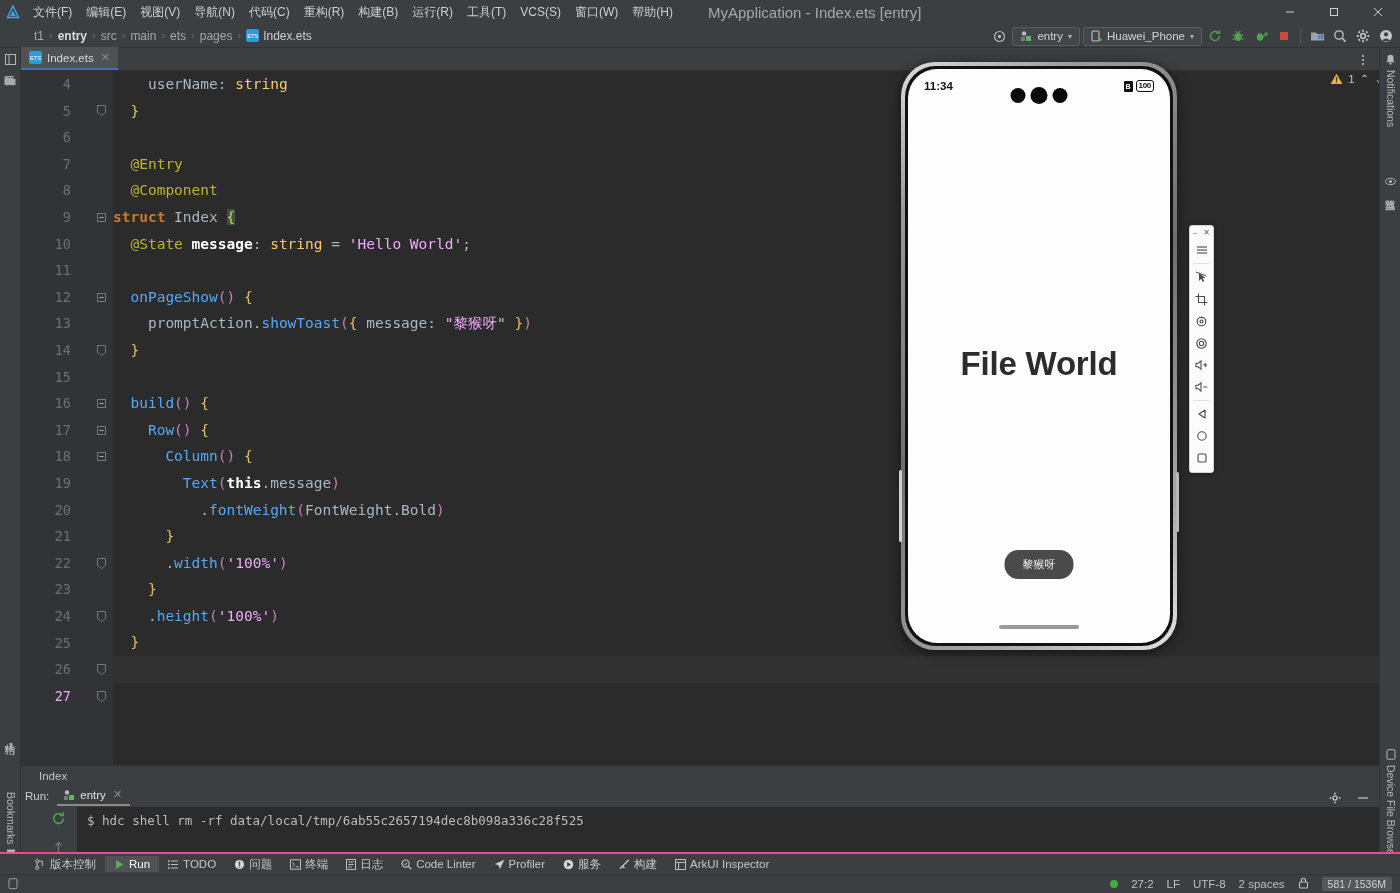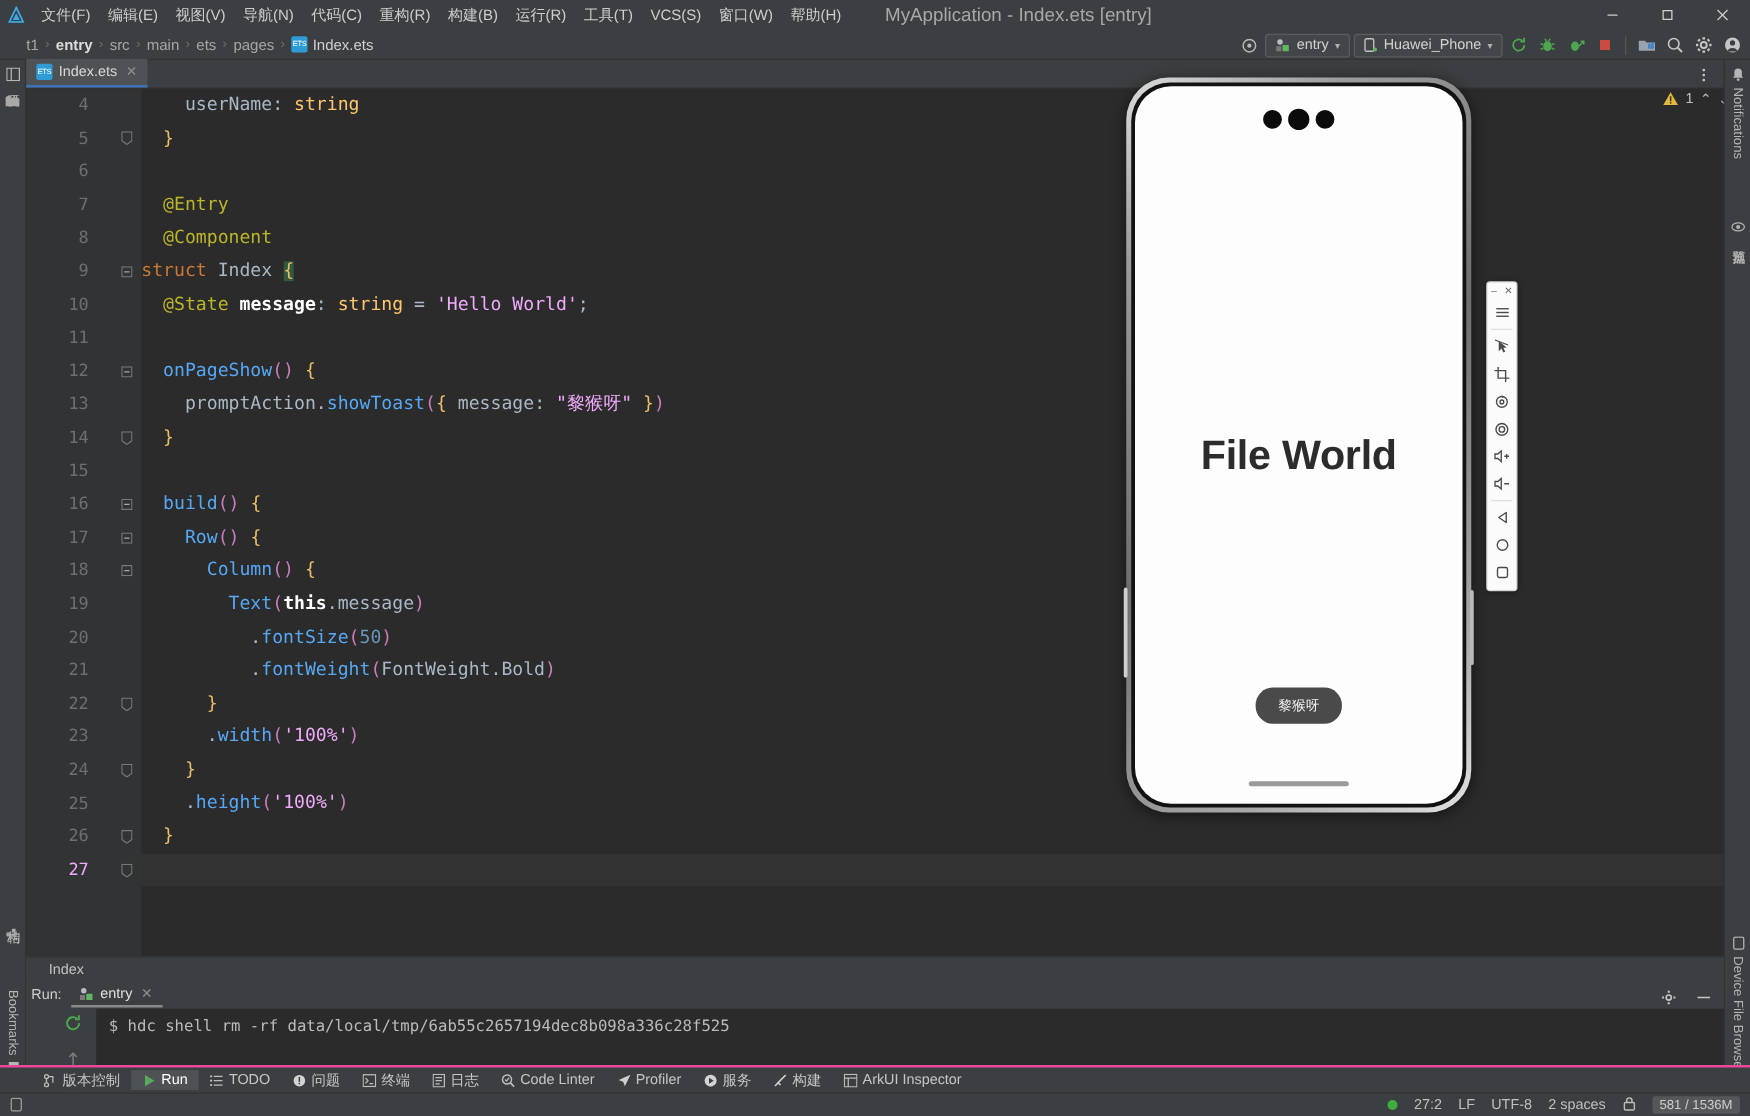--- a/index.html
+++ b/index.html
@@ -33,21 +33,21 @@
     width: 44px; height: 24px; display: flex; align-items: center; justify-content: center;
     font-size: 12px; color: #cfcfcf;
   }
 
   
   .navbar {
     position: absolute; top: 24px; left: 0; width: 1400px; height: 24px;
     background: #3c3f41; display: flex; align-items: center; font-size: 12px;
     border-bottom: 1px solid #323232;
   }
-  .crumbs { display: flex; align-items: flex-start; padding-left: 18px; }
+  .crumbs { display: flex; align-items: flex-start; padding-left: 6px; margin-left: 25px; }
   .crumb { color: #a6a6a6; padding: 0 3px; white-space: nowrap; }
   .crumb.strong { color: #dcdcdc; font-weight: bold; }
   .crumb-sep { color: #6f6f6f; padding: 0 2px; font-size: 11px; }
   .crumb-file { display: flex; align-items: center; gap: 4px; color: #cfcfcf; }
   .ets-badge {
     width: 13px; height: 13px; border-radius: 2px; background: #2e9bd6;
     color: #fff; font-size: 6px; display: flex; align-items: center; justify-content: center;
     font-family: "Liberation Sans", sans-serif; letter-spacing: -0.3px;
   }
   .navbar-right {
@@ -111,21 +111,21 @@
   .ln.cur { color: #f0abfc; }
   .fold {
     position: absolute; left: 74px; width: 13px; height: 26.6px;
     display: flex; align-items: center; justify-content: center;
   }
   .fold svg { display: block; }
   .indent-guide {
     position: absolute; top: 0; width: 1px; height: 694px; background: #3b3b3b;
   }
   
-  .k   { color: #cc7832; font-weight: normal; }  
+  .k   { color: #cc7832; font-weight: bold; }  
   .dec { color: #bbb529; }                     
   .cls { color: #a9b7c6; }
   .fn  { color: #ffc66d; }
   .mth { color: #56a8f5; }
   .pstr{ color: #f0abfc; }                     
   .num { color: #6897bb; }
   .br2 { color: #e8bf6a; }
   .wh  { color: #a9b7c6; }
   .bld { color: #ffffff; font-weight: bold; }
   .hl  { background: #32593d; }
@@ -573,21 +573,20 @@
         <div class="line"><span class="dec">  @State</span><span class="bld"> message</span><span class="wh">: </span><span class="fn">string</span><span class="wh"> = </span><span class="pstr">'Hello World'</span><span class="wh">;</span></div>
         <div class="line"></div>
         <div class="line"><span class="mth">  onPageShow</span><span class="pink">()</span><span class="wh"> </span><span class="br2">{</span></div>
         <div class="line"><span class="wh">    promptAction</span><span class="wh">.</span><span class="mth">showToast</span><span class="pink">(</span><span class="br2">{</span><span class="wh"> message</span><span class="wh">: </span><span class="pstr">"黎猴呀"</span><span class="wh"> </span><span class="br2">}</span><span class="pink">)</span></div>
         <div class="line"><span class="br2">  }</span></div>
         <div class="line"></div>
         <div class="line"><span class="mth">  build</span><span class="pink">()</span><span class="wh"> </span><span class="br2">{</span></div>
         <div class="line"><span class="mth">    Row</span><span class="pink">()</span><span class="wh"> </span><span class="br2">{</span></div>
         <div class="line"><span class="mth">      Column</span><span class="pink">()</span><span class="wh"> </span><span class="br2">{</span></div>
         <div class="line"><span class="mth">        Text</span><span class="pink">(</span><span class="bld">this</span><span class="wh">.message</span><span class="pink">)</span></div>
-        <div class="line"><span class="wh">          .</span><span class="mth">fontSize</span><span class="pink">(</span><span class="num">50</span><span class="pink">)</span></div>
         <div class="line"><span class="wh">          .</span><span class="mth">fontWeight</span><span class="pink">(</span><span class="wh">FontWeight.Bold</span><span class="pink">)</span></div>
         <div class="line"><span class="br2">      }</span></div>
         <div class="line"><span class="wh">      .</span><span class="mth">width</span><span class="pink">(</span><span class="pstr">'100%'</span><span class="pink">)</span></div>
         <div class="line"><span class="br2">    }</span></div>
         <div class="line"><span class="wh">    .</span><span class="mth">height</span><span class="pink">(</span><span class="pstr">'100%'</span><span class="pink">)</span></div>
         <div class="line"><span class="br2">  }</span></div>
         <div class="line"><div class="caretline"></div><span class="br2 hl">}</span></div>
       </div>
   </div>
 
@@ -601,20 +600,27 @@
     <span style="color:#b7b7b7;">⌃</span>
     <span style="color:#b7b7b7;">⌄</span>
   </div>
   <div class="stripe" style="top:128px;background:#e2b93d;"></div>
   <div class="scroll-thumb-v" style="top:95px;height:250px;right:6px;"></div>
 
   <div class="phone-wrap">
     <div class="phone-outer">
       <div class="phone-inner">
         <div class="phone-screen">
+          <div class="status-bar">
+            <span>11:34</span>
+            <div class="status-right">
+              <span class="batt-icon">B</span>
+              <span class="batt-pill">100</span>
+            </div>
+          </div>
           <div class="cams">
             <div class="cam"></div>
             <div class="cam mid"></div>
             <div class="cam"></div>
           </div>
           <div class="hello">File World</div>
           <div class="toast">黎猴呀</div>
           <div class="home-ind"></div>
         </div>
       </div>

